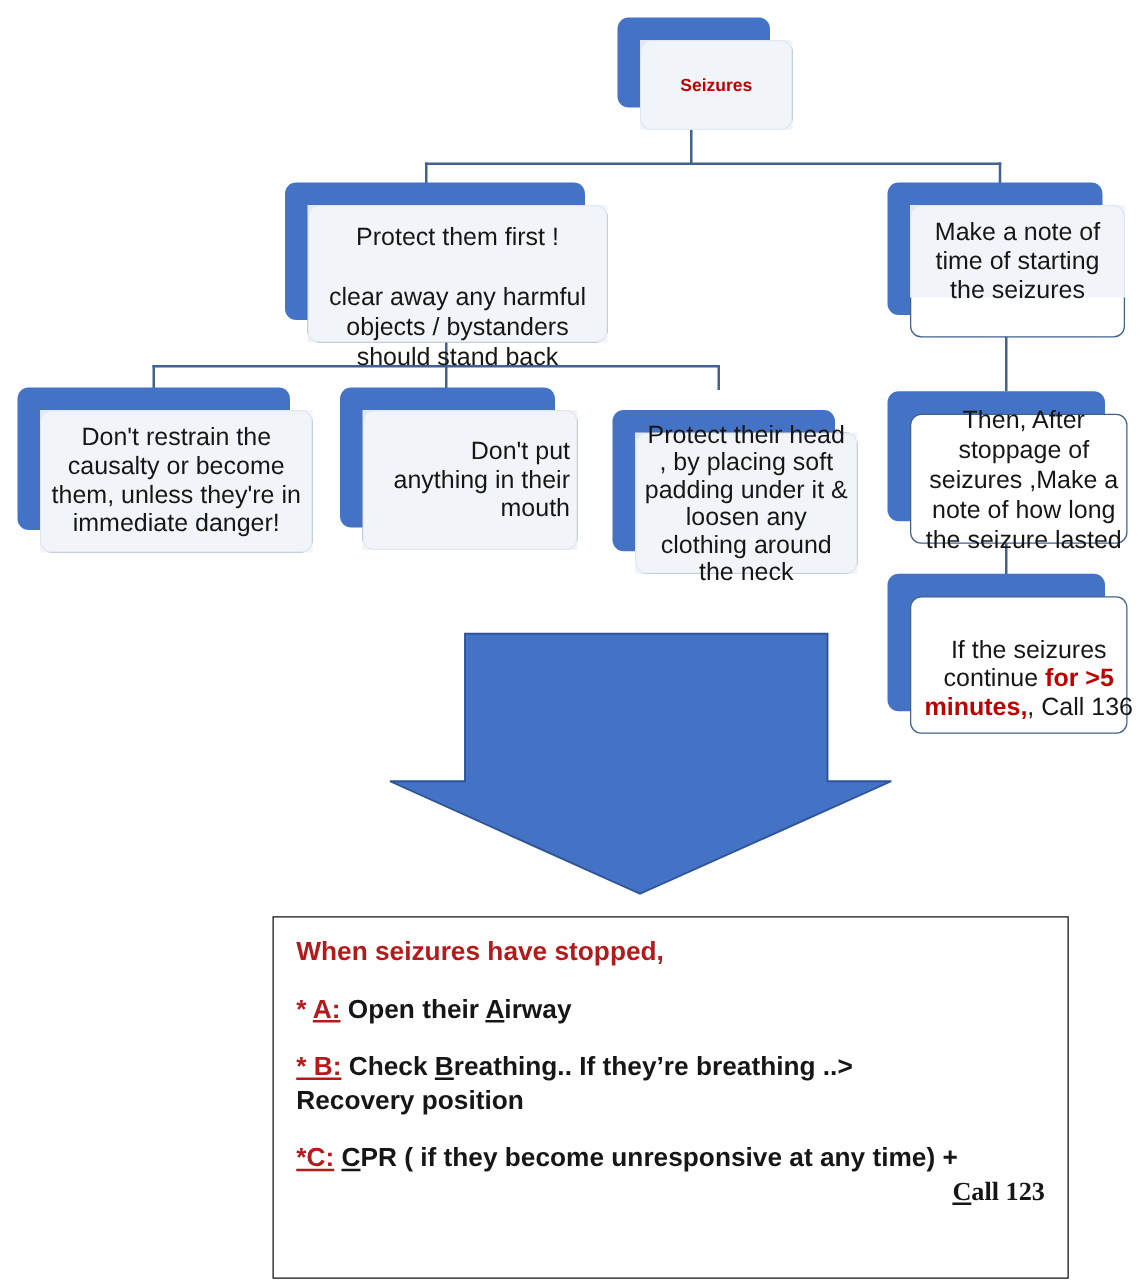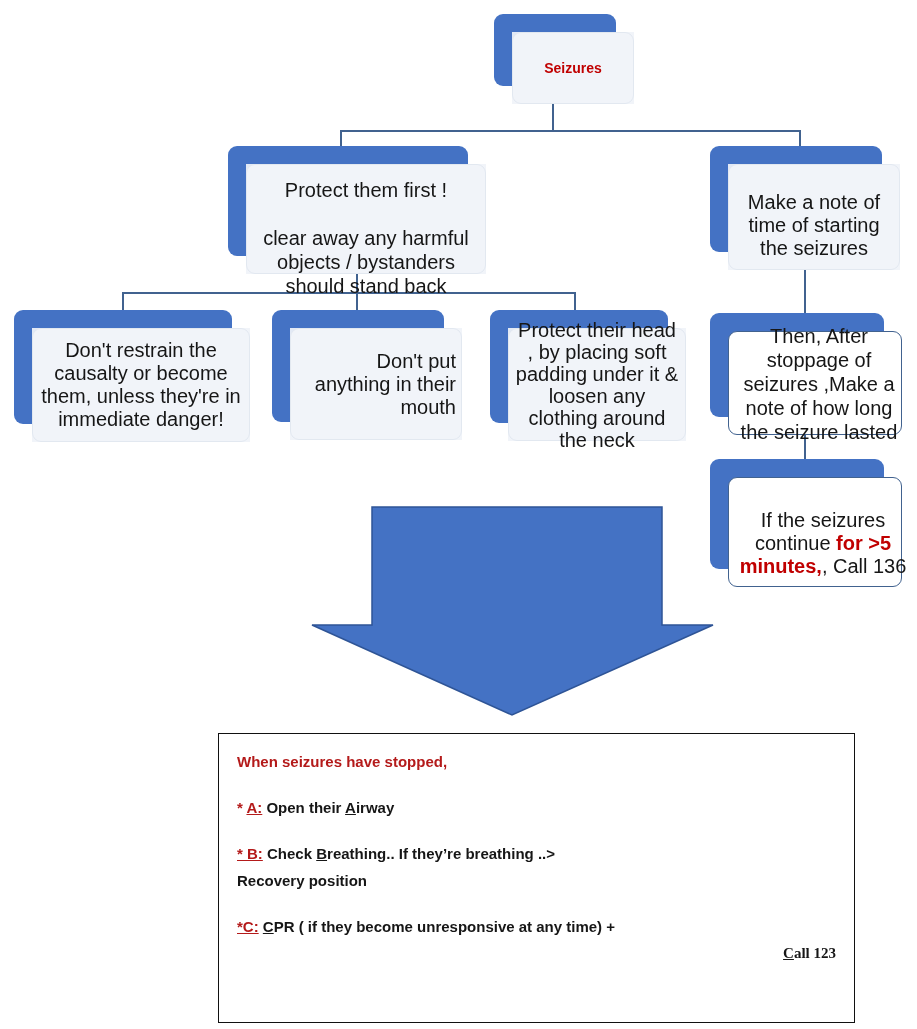--- a/index.html
+++ b/index.html
@@ -86,21 +86,21 @@
   .panel {
     position: absolute;
     box-sizing: border-box;
     border: 1.6px solid #111111;
     background: #ffffff;
     padding: 14px 18px 10px 18px;
   }
   .panel .line {
     color: #161616;
     font-weight: bold;
-    font-size: 15px;
+    font-size: 21px;
     line-height: 27px;
     margin: 0 0 19px 0;
   }
   .panel .line:last-child { margin-bottom: 0; }
   .panel .heading { color: #B41A1A; }
   .panel .rk { color: #B41A1A; }
   .panel .u { text-decoration: underline; }
   .panel .center { text-align: right; font-family: Liberation Serif, serif; }
 </style>
 </head>
@@ -137,36 +137,36 @@
     <div class="shade" style="width:240px; height:110px;"></div>
     <div class="card" style="width:240px; height:110px;"></div>
     <div class="text" style="width:240px; height:110px; padding-top:14px; line-height:24px;">Protect them first !
 
 clear away any harmful objects / bystanders should stand back</div>
   </div>
 
   <div class="node" style="left:710px; top:146px; width:190px; height:124px;">
     <div class="shade" style="width:172px; height:106px;"></div>
     <div class="card" style="width:172px; height:106px;"></div>
-    <div class="text" style="width:172px; height:106px; align-items:center; padding-top:16px;">Make a note of time of starting the seizures</div>
+    <div class="text" style="width:172px; height:74px; align-items:center; padding-top:16px;">Make a note of time of starting the seizures</div>
   </div>
 
   <div class="node" style="left:14px; top:310px; width:236px; height:132px;">
     <div class="shade" style="width:218px; height:114px;"></div>
     <div class="card" style="width:218px; height:114px;"></div>
     <div class="text" style="width:218px; height:114px; align-items:center; padding-top:0;">Don't restrain the causalty or become them, unless they're in immediate danger!</div>
   </div>
 
   <div class="node" style="left:272px; top:310px; width:190px; height:130px;">
     <div class="shade" style="width:172px; height:112px;"></div>
     <div class="card" style="width:172px; height:112px;"></div>
     <div class="text" style="width:172px; height:112px; align-items:center; padding-top:0;text-align:right;">Don't put anything in their mouth</div>
   </div>
 
-  <div class="node" style="left:490px; top:310px; width:196px; height:131px;border-radius:30px;">
+  <div class="node" style="left:490px; top:328px; width:196px; height:131px;border-radius:30px;">
     <div class="shade" style="width:178px; height:113px;"></div>
     <div class="card" style="width:178px; height:113px;"></div>
     <div class="text" style="width:178px; height:113px; align-items:center; padding-top:0; line-height:22px;">Protect their head , by placing soft padding under it &amp; loosen any clothing around the neck</div>
   </div>
 
   <div class="node" style="left:710px; top:313px; width:192px; height:122px;">
     <div class="shade" style="width:174px; height:104px;"></div>
     <div class="card" style="width:174px; height:104px;"></div>
     <div class="text" style="width:174px; height:116px; top:5px; left:22px; align-items:flex-start; padding-top:6px; line-height:24px; background:transparent;">Then, After stoppage of seizures ,Make a note of how long the seizure lasted</div>
   </div>

